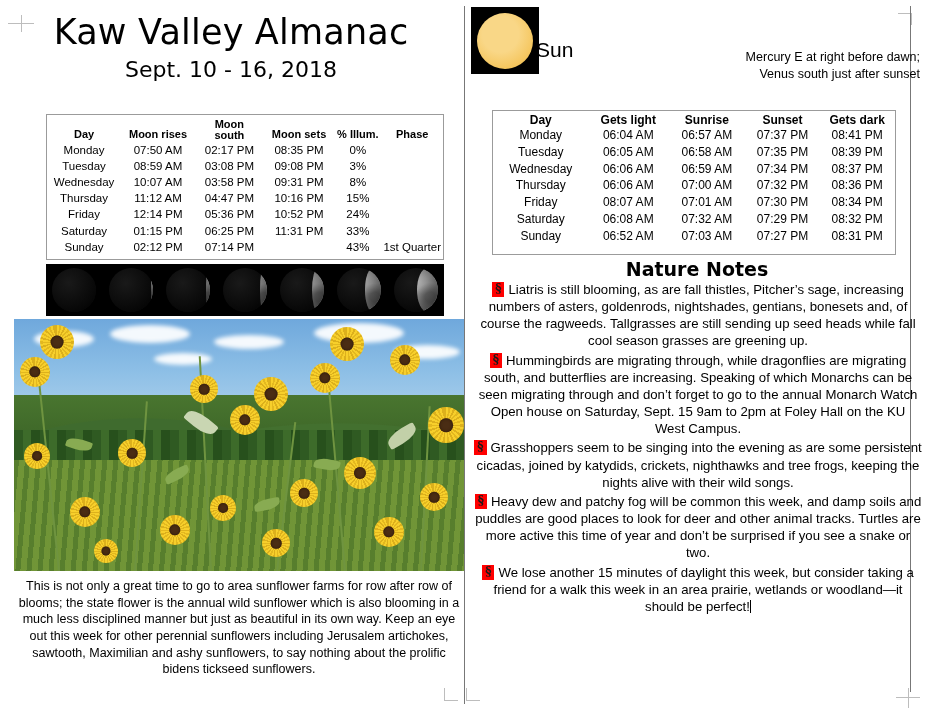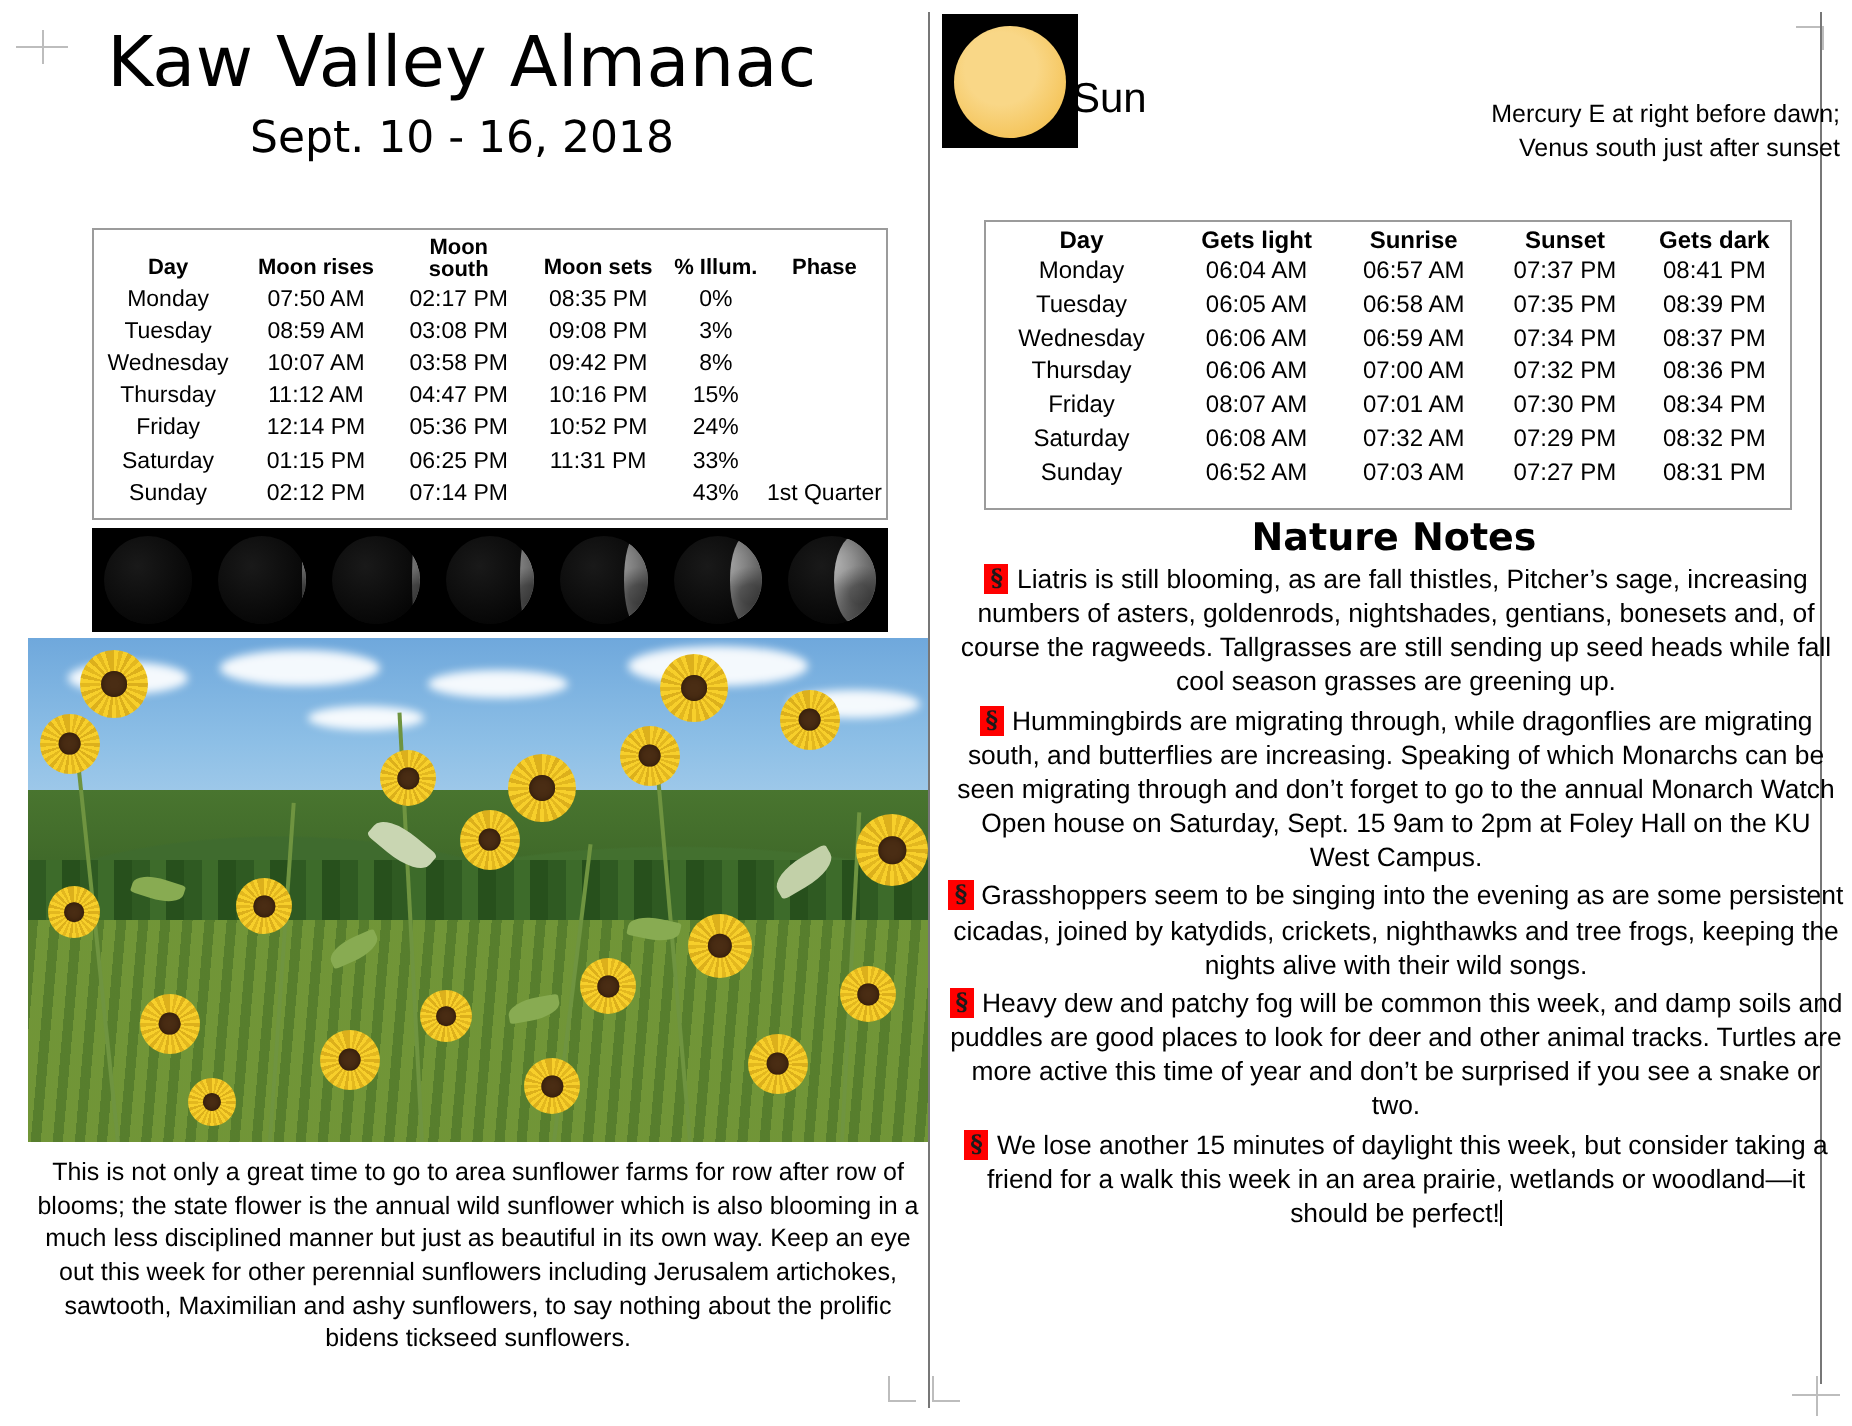--- a/index.html
+++ b/index.html
@@ -293,21 +293,21 @@
               <td>08:59 AM</td>
               <td>03:08 PM</td>
               <td>09:08 PM</td>
               <td>3%</td>
               <td></td>
             </tr>
           <tr>
               <td>Wednesday</td>
               <td>10:07 AM</td>
               <td>03:58 PM</td>
-              <td>09:42 PM</td>
+              <td>09:31 PM</td>
               <td>8%</td>
               <td></td>
             </tr>
           <tr>
               <td>Thursday</td>
               <td>11:12 AM</td>
               <td>04:47 PM</td>
               <td>10:16 PM</td>
               <td>15%</td>
               <td></td>

